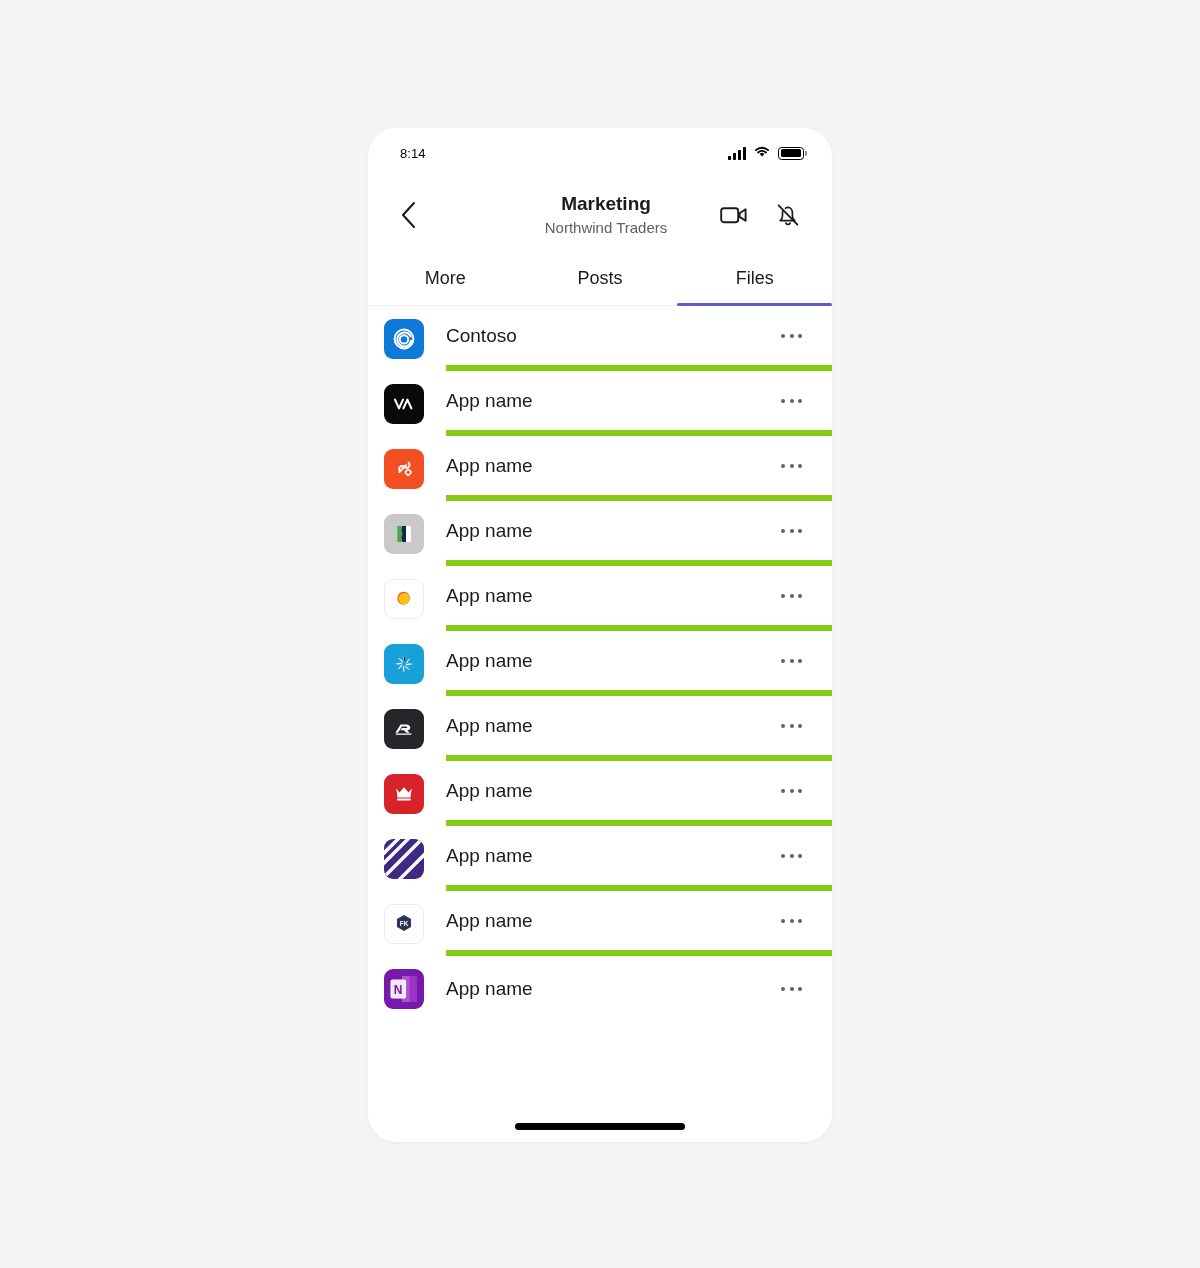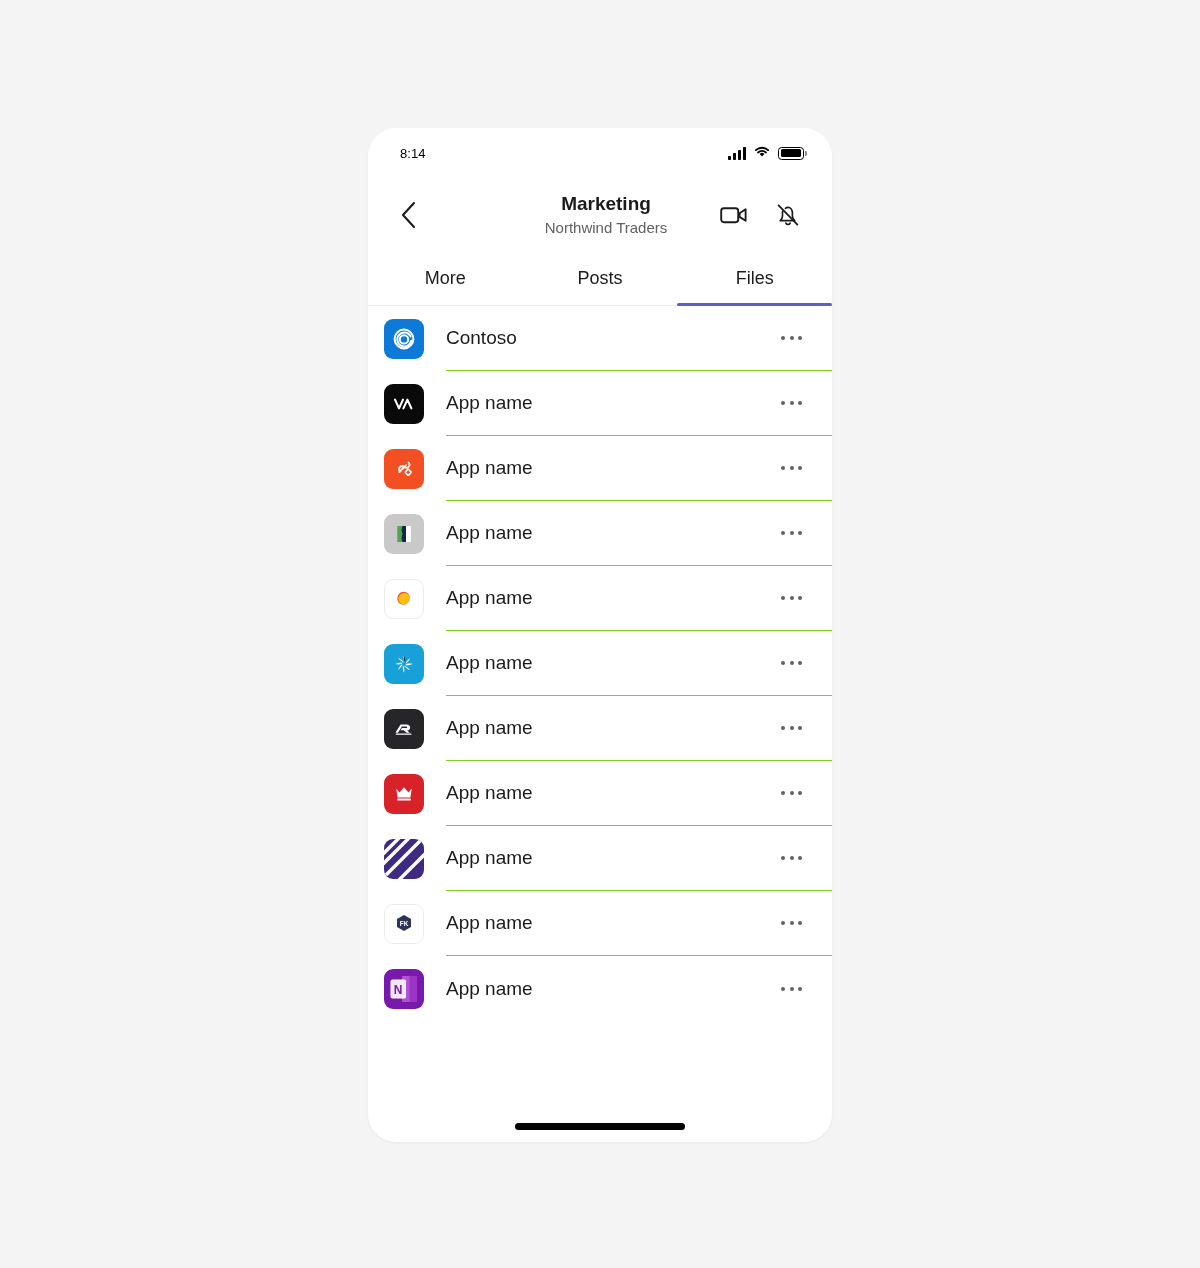--- a/index.html
+++ b/index.html
@@ -167,21 +167,21 @@
     position: relative;
   }
   .row-body {
     flex: 1;
     height: 100%;
     display: flex;
     align-items: center;
     justify-content: space-between;
     margin-left: 22px;
     padding-right: 28px;
-    border-bottom: 1px solid #84cc16;
+    border-bottom: 6px solid #84cc16;
   }
   .app-row:last-child .row-body { border-bottom: none; }
   .app-name {
     font-size: 19px;
     color: #1b1b1b;
   }
   .row-more {
     display: flex;
     align-items: center;
     gap: 4.5px;

